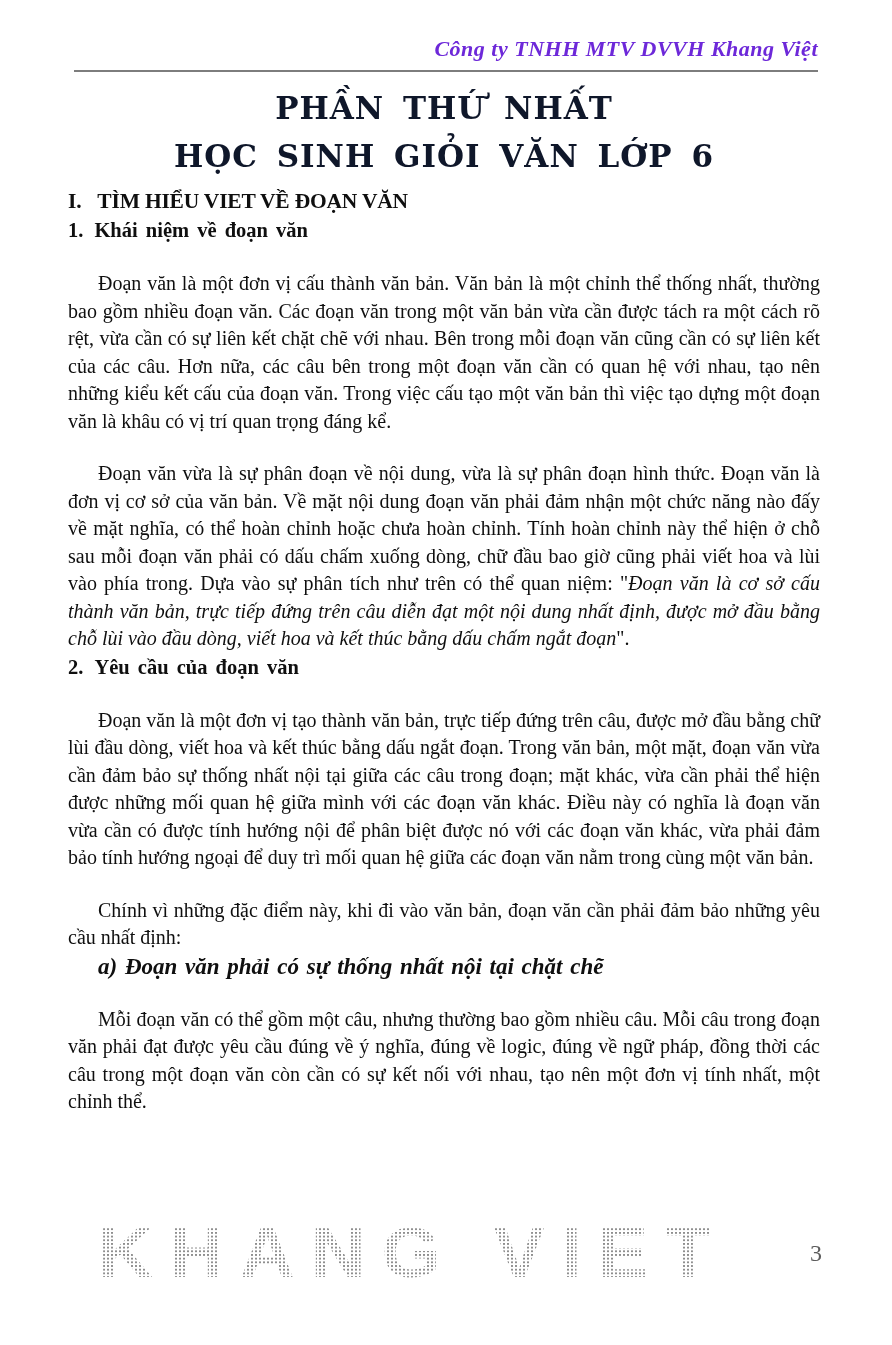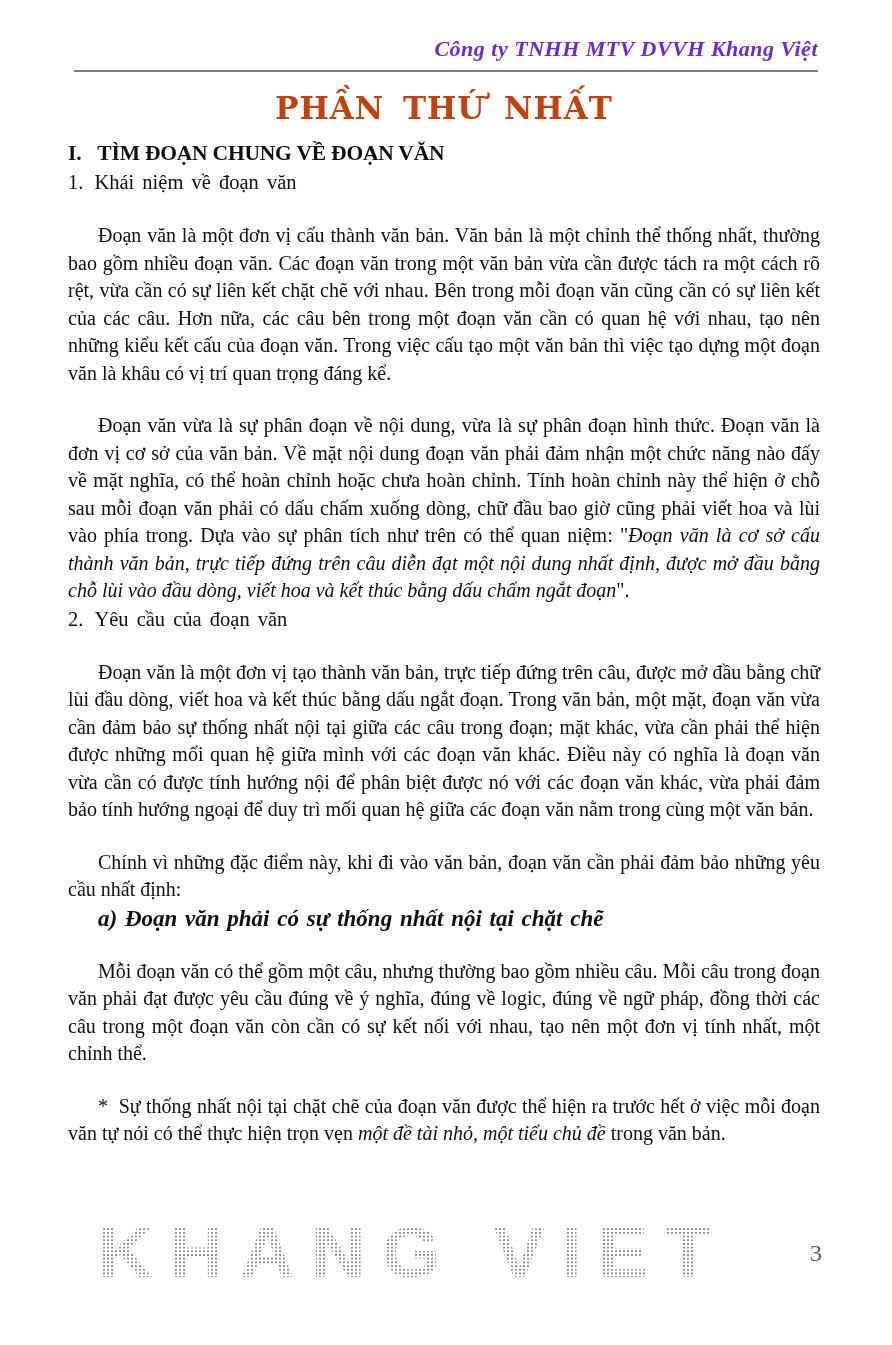--- a/index.html
+++ b/index.html
@@ -27,34 +27,34 @@
   
   .content {
     position:absolute; left:68px; top:84px; width:752px;
   }
   .part-title {
     text-align:center;
     font-family:"DejaVu Serif", serif;
     font-weight:bold;
     font-size:31px; line-height:48px;
     letter-spacing:1px; word-spacing:7px;
-    color:#c2410c;
+    color:#0f172a;
   }
   .title-line { display:block; }
   .sec-heading {
     margin-top:7px;
     font-size:21.5px; line-height:29px;
     font-weight:bold;
     letter-spacing:-0.2px;
     white-space:nowrap;
   }
   .sec-heading .num { display:inline-block; margin-right:16px; }
   .sub-heading {
     font-size:20.5px; line-height:29px;
-    font-weight:normal;
+    font-weight:bold;
     word-spacing:3px;
     white-space:nowrap;
   }
   .sub-heading .num { display:inline-block; margin-right:11px; }
   p.body {
     font-size:20px; line-height:27.5px;
     text-align:justify;
     text-indent:30px;
     margin-top:25px;
   }
@@ -93,44 +93,44 @@
 <div class="sheet">
 
   <div class="running-header" style="color: #6d28d9;">Công ty TNHH MTV DVVH Khang Việt</div>
 
   <div class="header-rule" style="background-color: rgb(125, 125, 125);"></div>
 
   <main class="content">
 
     <h1 class="part-title">
       <span class="title-line">PHẦN THỨ NHẤT</span>
+      <span class="title-line">HỌC SINH GIỎI VĂN LỚP 6</span>
     </h1>
 
     <h2 class="sec-heading">
-      <span class="num">I.</span><span>TÌM ĐOẠN CHUNG VỀ ĐOẠN VĂN</span>
+      <span class="num">I.</span><span>TÌM HIỂU VIET VỀ ĐOẠN VĂN</span>
     </h2>
 
     <h3 class="sub-heading">
       <span class="num">1.</span><span>Khái niệm về đoạn văn</span>
     </h3>
 
     <p class="body"><span>Đoạn văn là một đơn vị cấu thành văn bản. Văn bản là một chỉnh thể thống nhất, thường bao gồm nhiều đoạn văn. Các đoạn văn trong một văn bản vừa cần được tách ra một cách rõ rệt, vừa cần có sự liên kết chặt chẽ với nhau. Bên trong mỗi đoạn văn cũng cần có sự liên kết của các câu. Hơn nữa, các câu bên trong một đoạn văn cần có quan hệ với nhau, tạo nên những kiểu kết cấu của đoạn văn. Trong việc cấu tạo một văn bản thì việc tạo dựng một đoạn văn là khâu có vị trí quan trọng đáng kể.</span></p>
     <p class="body"><span>Đoạn văn vừa là sự phân đoạn về nội dung, vừa là sự phân đoạn hình thức. Đoạn văn là đơn vị cơ sở của văn bản. Về mặt nội dung đoạn văn phải đảm nhận một chức năng nào đấy về mặt nghĩa, có thể hoàn chỉnh hoặc chưa hoàn chỉnh. Tính hoàn chỉnh này thể hiện ở chỗ sau mỗi đoạn văn phải có dấu chấm xuống dòng, chữ đầu bao giờ cũng phải viết hoa và lùi vào phía trong. Dựa vào sự phân tích như trên có thể quan niệm: "</span><span class="i">Đoạn văn là cơ sở cấu thành văn bản, trực tiếp đứng trên câu diễn đạt một nội dung nhất định, được mở đầu bằng chỗ lùi vào đầu dòng, viết hoa và kết thúc bằng dấu chấm ngắt đoạn</span><span>".</span></p>
 
     <h3 class="sub-heading">
       <span class="num">2.</span><span>Yêu cầu của đoạn văn</span>
     </h3>
 
     <p class="body"><span>Đoạn văn là một đơn vị tạo thành văn bản, trực tiếp đứng trên câu, được mở đầu bằng chữ lùi đầu dòng, viết hoa và kết thúc bằng dấu ngắt đoạn. Trong văn bản, một mặt, đoạn văn vừa cần đảm bảo sự thống nhất nội tại giữa các câu trong đoạn; mặt khác, vừa cần phải thể hiện được những mối quan hệ giữa mình với các đoạn văn khác. Điều này có nghĩa là đoạn văn vừa cần có được tính hướng nội để phân biệt được nó với các đoạn văn khác, vừa phải đảm bảo tính hướng ngoại để duy trì mối quan hệ giữa các đoạn văn nằm trong cùng một văn bản.</span></p>
     <p class="body"><span>Chính vì những đặc điểm này, khi đi vào văn bản, đoạn văn cần phải đảm bảo những yêu cầu nhất định:</span></p>
 
     <div class="item-a">a) Đoạn văn phải có sự thống nhất nội tại chặt chẽ</div>
 
     <p class="body"><span>Mỗi đoạn văn có thể gồm một câu, nhưng thường bao gồm nhiều câu. Mỗi câu trong đoạn văn phải đạt được yêu cầu đúng về ý nghĩa, đúng về logic, đúng về ngữ pháp, đồng thời các câu trong một đoạn văn còn cần có sự kết nối với nhau, tạo nên một đơn vị tính nhất, một chỉnh thể.</span></p>
-    <p class="body"><span>*&nbsp; Sự thống nhất nội tại chặt chẽ của đoạn văn được thể hiện ra trước hết ở việc mỗi đoạn văn tự nói có thể thực hiện trọn vẹn </span><span class="i">một đề tài nhỏ, một tiểu chủ đề</span><span> trong văn bản.</span></p>
 
   </main>
 
   <div class="watermark">KHANG VIET</div>
 
   <div class="page-number" style="color: rgb(92, 92, 92);">3</div>
 
 </div>
 
 </body></html>

